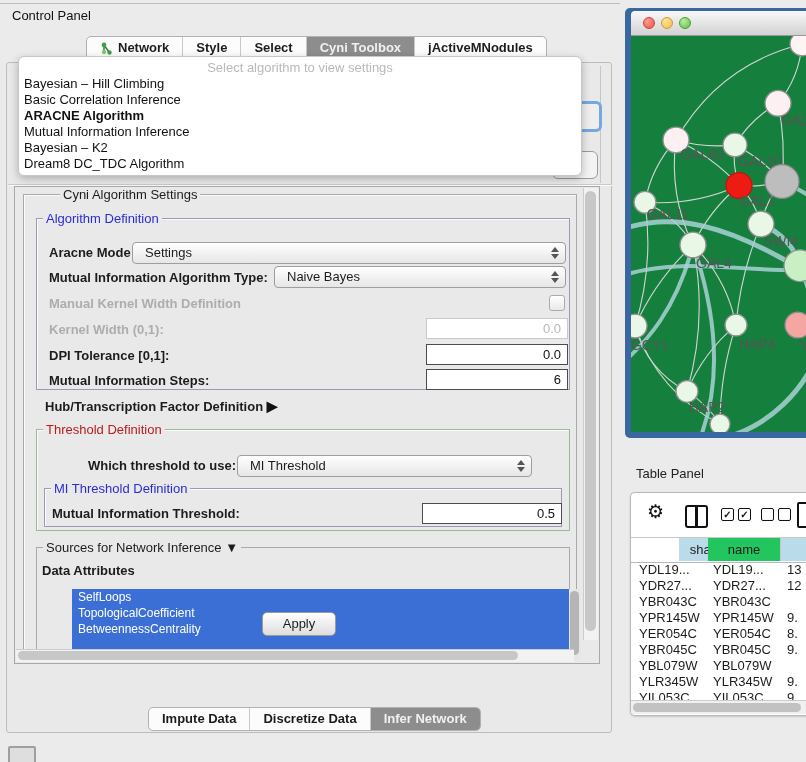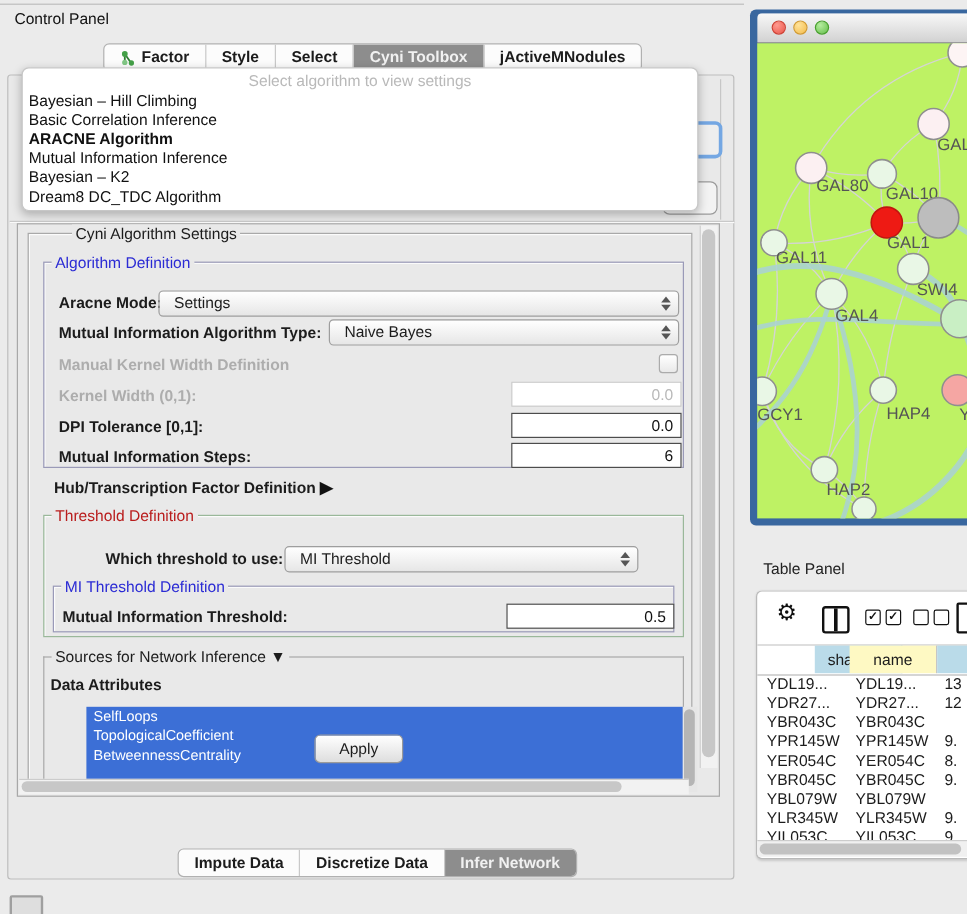--- a/index.html
+++ b/index.html
@@ -66,37 +66,37 @@
              border:1px solid #9a9a9a;border-radius:5px;font-size:13px;text-align:center;line-height:21px;}
   #mini-btn{left:8px;top:746px;width:24px;height:16px;border:2px solid #9f9f9f;background:#dedede;border-radius:2px;}
   
   #nw{left:625px;top:8px;width:181px;height:430px;background:#39679f;border-radius:5px 0 0 5px;}
   #nw-titlebar{left:6px;top:3px;width:175px;height:24px;background:linear-gradient(#f8f8f8,#d2d2d2);
                border-bottom:1px solid #9a9a9a;border-radius:4px 0 0 0;}
   .light{position:absolute;top:6px;width:12px;height:12px;border-radius:50%;box-sizing:border-box;}
   #light-red{left:12px;background:radial-gradient(circle at 35% 30%,#ff9a90,#ea5549);border:1px solid #ce4337;}
   #light-yellow{left:30px;background:radial-gradient(circle at 35% 30%,#ffe39a,#f3bb4a);border:1px solid #d29b33;}
   #light-green{left:48px;background:radial-gradient(circle at 35% 30%,#b6eda0,#63bd49);border:1px solid #48a02e;}
-  #nw-canvas{left:6px;top:28px;width:175px;height:396px;background:#bef264;}
+  #nw-canvas{left:6px;top:28px;width:175px;height:396px;background:#15803d;}
   
   #tp-title{left:636px;top:466px;font-size:13px;color:#222;}
   #tp{left:630px;top:492px;width:176px;height:222px;background:#fff;border:1px solid #b9b9b9;
       border-right:none;border-radius:5px 0 0 5px;overflow:hidden;box-shadow:0 1px 2px rgba(0,0,0,.15);}
   .tb-icon{position:absolute;top:12px;}
   #ic-gear{left:16px;font-size:19px;line-height:22px;color:#111;top:8px;}
   #ic-cols{left:54px;width:19px;height:19px;border:2.5px solid #111;border-radius:3px;}
   #ic-cols .mid{position:absolute;left:8px;top:0;width:2.5px;height:19px;background:#111;}
   .cb-sm{position:absolute;top:15px;width:11px;height:11px;border:1.8px solid #111;border-radius:2px;
          font-size:10px;line-height:11px;text-align:center;font-weight:700;color:#111;}
   #ic-doc{left:166px;top:9px;width:16px;height:22px;border:2.5px solid #111;border-radius:2px;}
   #tp-head{left:0;top:44px;width:176px;height:24px;border-top:1px solid #c9c9c9;border-bottom:1px solid #b9b9b9;}
   .hcell{position:absolute;top:0;height:23px;font-size:13px;text-align:center;line-height:23px;
          border-right:1px solid #b3c3ca;box-sizing:border-box;}
   #hc0{left:0;width:73px;background:#badbe9;margin-left:48px;}
-  #hc1{left:77px;width:73px;background:#fef9c3;border-right-color:#c6c6c6;}
+  #hc1{left:77px;width:73px;background:#22c55e;border-right-color:#c6c6c6;}
   #hc2{left:150px;width:26px;background:#badbe9;border-right:none;}
   #tp-rows{left:0;top:69px;width:176px;height:138px;font-size:13px;}
   .trow{position:absolute;left:0;width:176px;height:16px;line-height:16px;}
   .tcell{position:absolute;white-space:nowrap;overflow:hidden;}
   .tc0{left:8px;width:66px;} .tc1{left:82px;width:64px;} .tc2{left:156px;width:20px;}
   #tp-hsb{left:0;top:207px;width:176px;height:13px;background:#f0f0f0;border-top:1px solid #ccc;}
   #tp-hsb .thumb{position:absolute;left:2px;top:2px;width:168px;height:9px;background:#c2c2c2;border-radius:5px;}
 </style>
 </head>
 <body>
@@ -108,21 +108,21 @@
 
 <div class="abs seg-strip" id="top-tabs">
     <div class="seg">
       <svg width="13" height="13">
         <line x1="4" y1="3" x2="9" y2="10" stroke="#2e7d32" stroke-width="1.5"></line>
         <line x1="4" y1="3" x2="4" y2="10" stroke="#2e7d32" stroke-width="1.5"></line>
         <circle cx="4" cy="3" r="2.4" fill="#43a047"></circle>
         <circle cx="4" cy="10" r="2.2" fill="#81c784"></circle>
         <circle cx="9.5" cy="10.5" r="2.2" fill="#43a047"></circle>
       </svg>
-      <span>Factor</span>
+      <span>Network</span>
     </div>
     <div class="seg">
       <span>Style</span>
     </div>
     <div class="seg">
       <span>Select</span>
     </div>
     <div class="seg sel">
       <span>Cyni Toolbox</span>
     </div>

